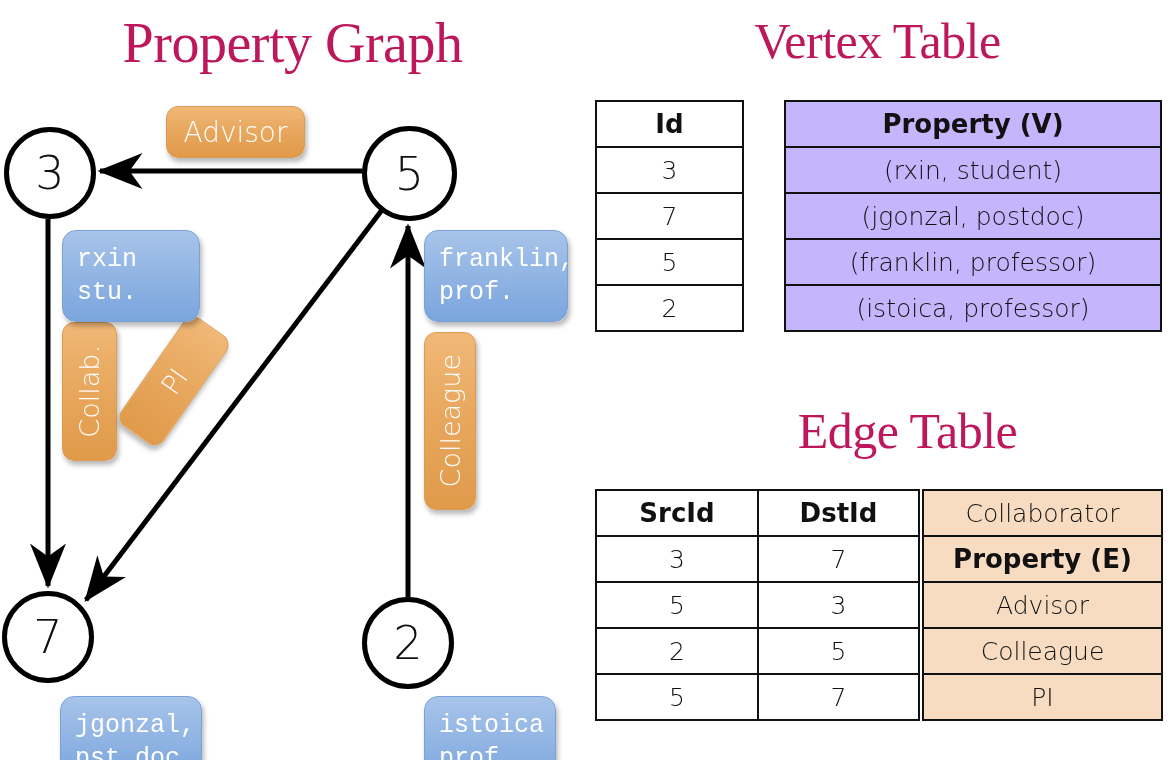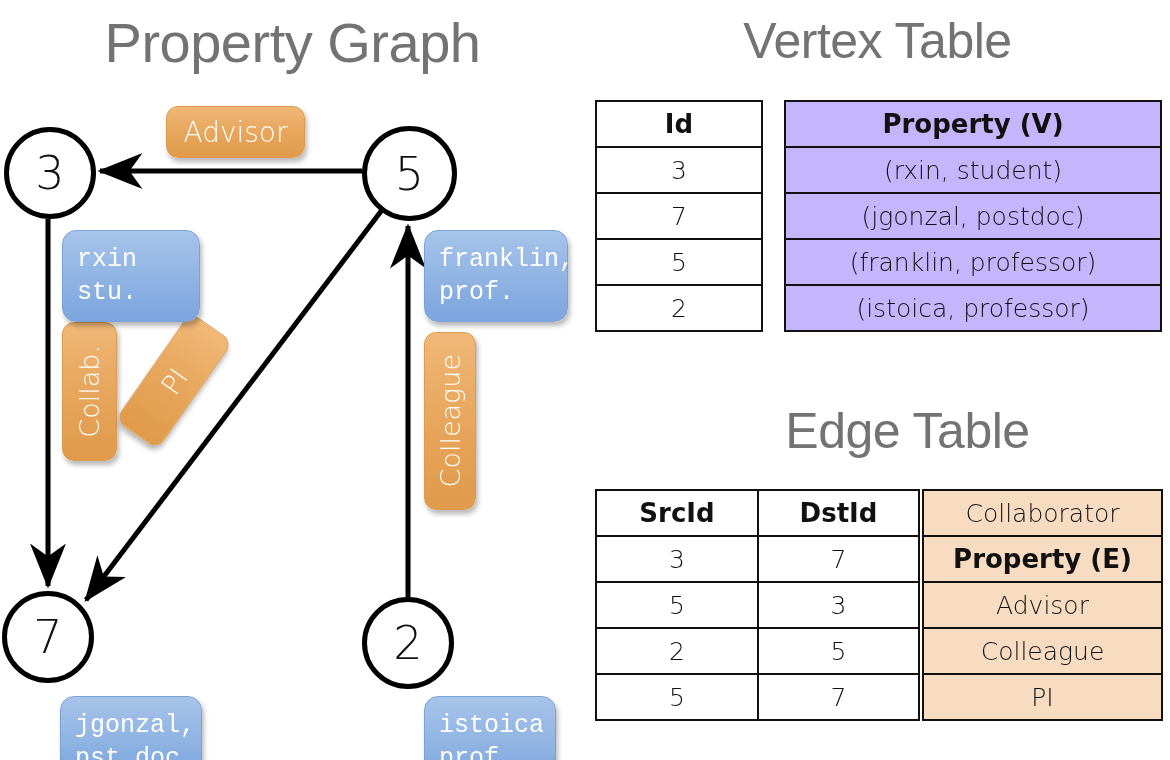--- a/index.html
+++ b/index.html
@@ -13,22 +13,22 @@
     position: relative;
     overflow: hidden;
     font-family: "Liberation Sans", sans-serif;
     color: #000;
   }
 
   
   .title {
     position: absolute;
     font-weight: 300;
-    font-family: Liberation Sans, sans-serif;
-    color: #737373;
+    font-family: Liberation Serif, serif;
+    color: #be185d;
     white-space: nowrap;
     letter-spacing: -0.5px;
   }
   #title-property-graph {
     left: 0; top: 8px;
     width: 585px;
     text-align: center;
     font-size: 56px;
     line-height: 70px;
   }
@@ -163,21 +163,21 @@
     font-weight: 300;
   }
   .tbl th {
     font-weight: 700;
     font-size: 26px;
   }
   .cell-blue  { background: #c4b5fd; }
   .cell-peach { background: #f7dcc1; }
 
   
-  #vertex-id-table   { left: 595px; top: 100px; width: 168px; padding-left: 22px; }
+  #vertex-id-table   { left: 595px; top: 100px; width: 149px; padding-left: 22px; }
   #vertex-prop-table { left: 784px; top: 100px; width: 378px; }
 
   
   #edge-sd-table   { left: 595px; top: 489px; width: 325px; }
   #edge-prop-table { left: 922px; top: 489px; width: 241px; }
 </style>
 </head>
 <body>
 
 <div class="title" id="title-property-graph">Property Graph</div>

